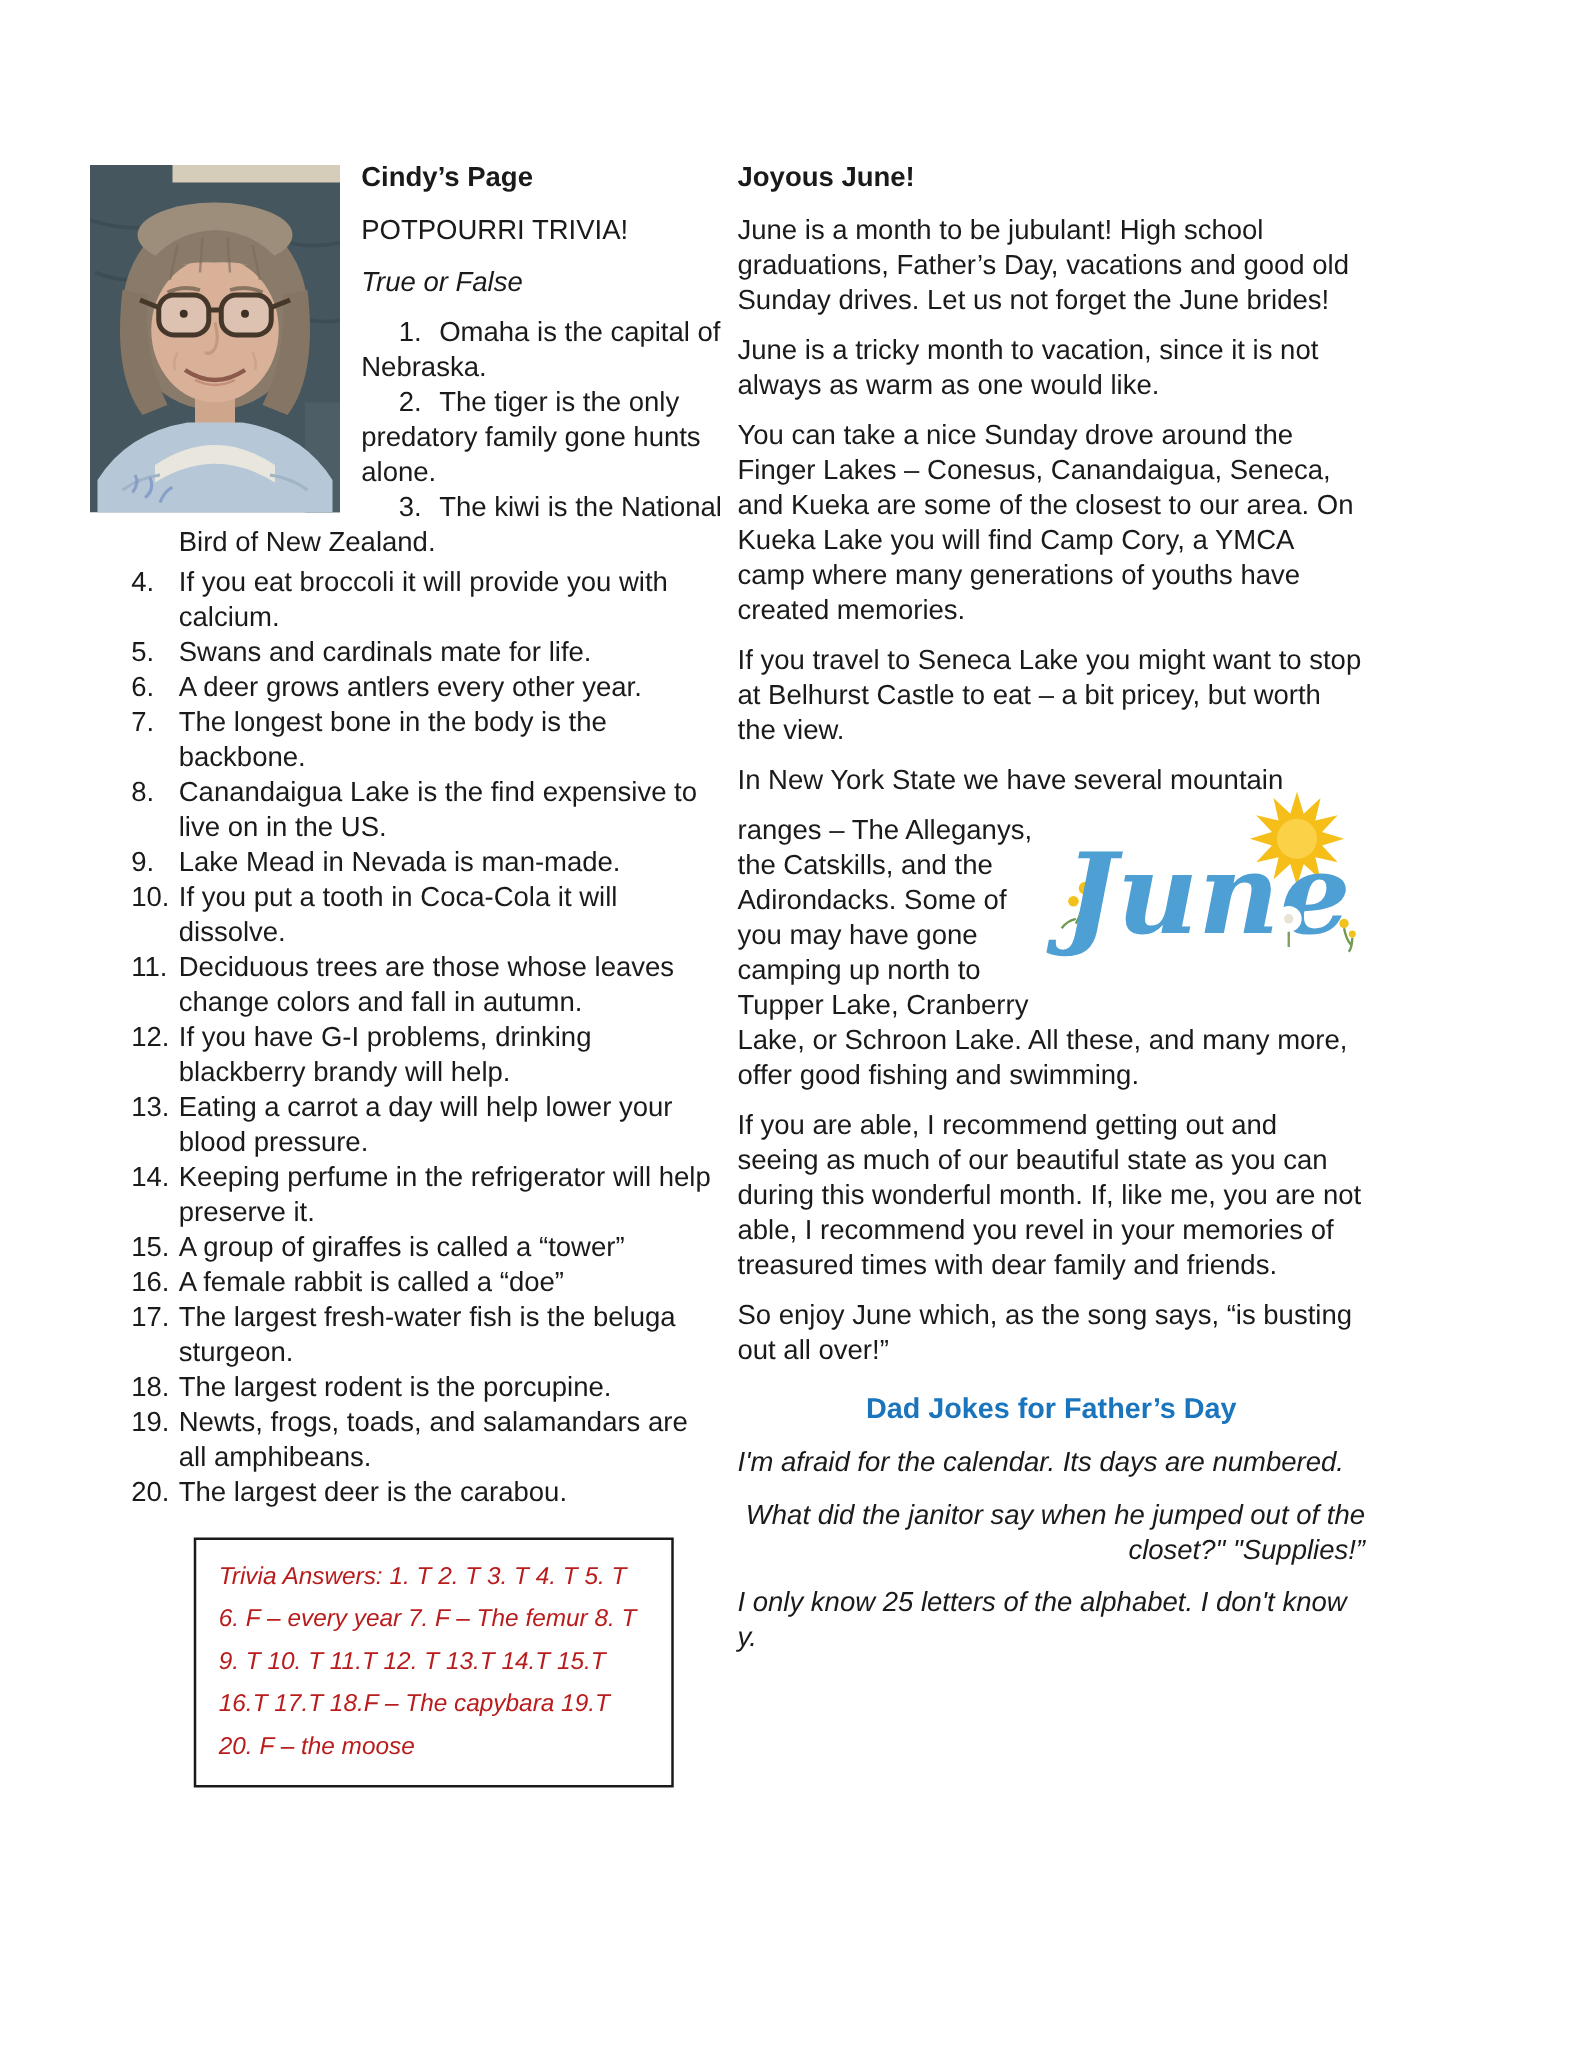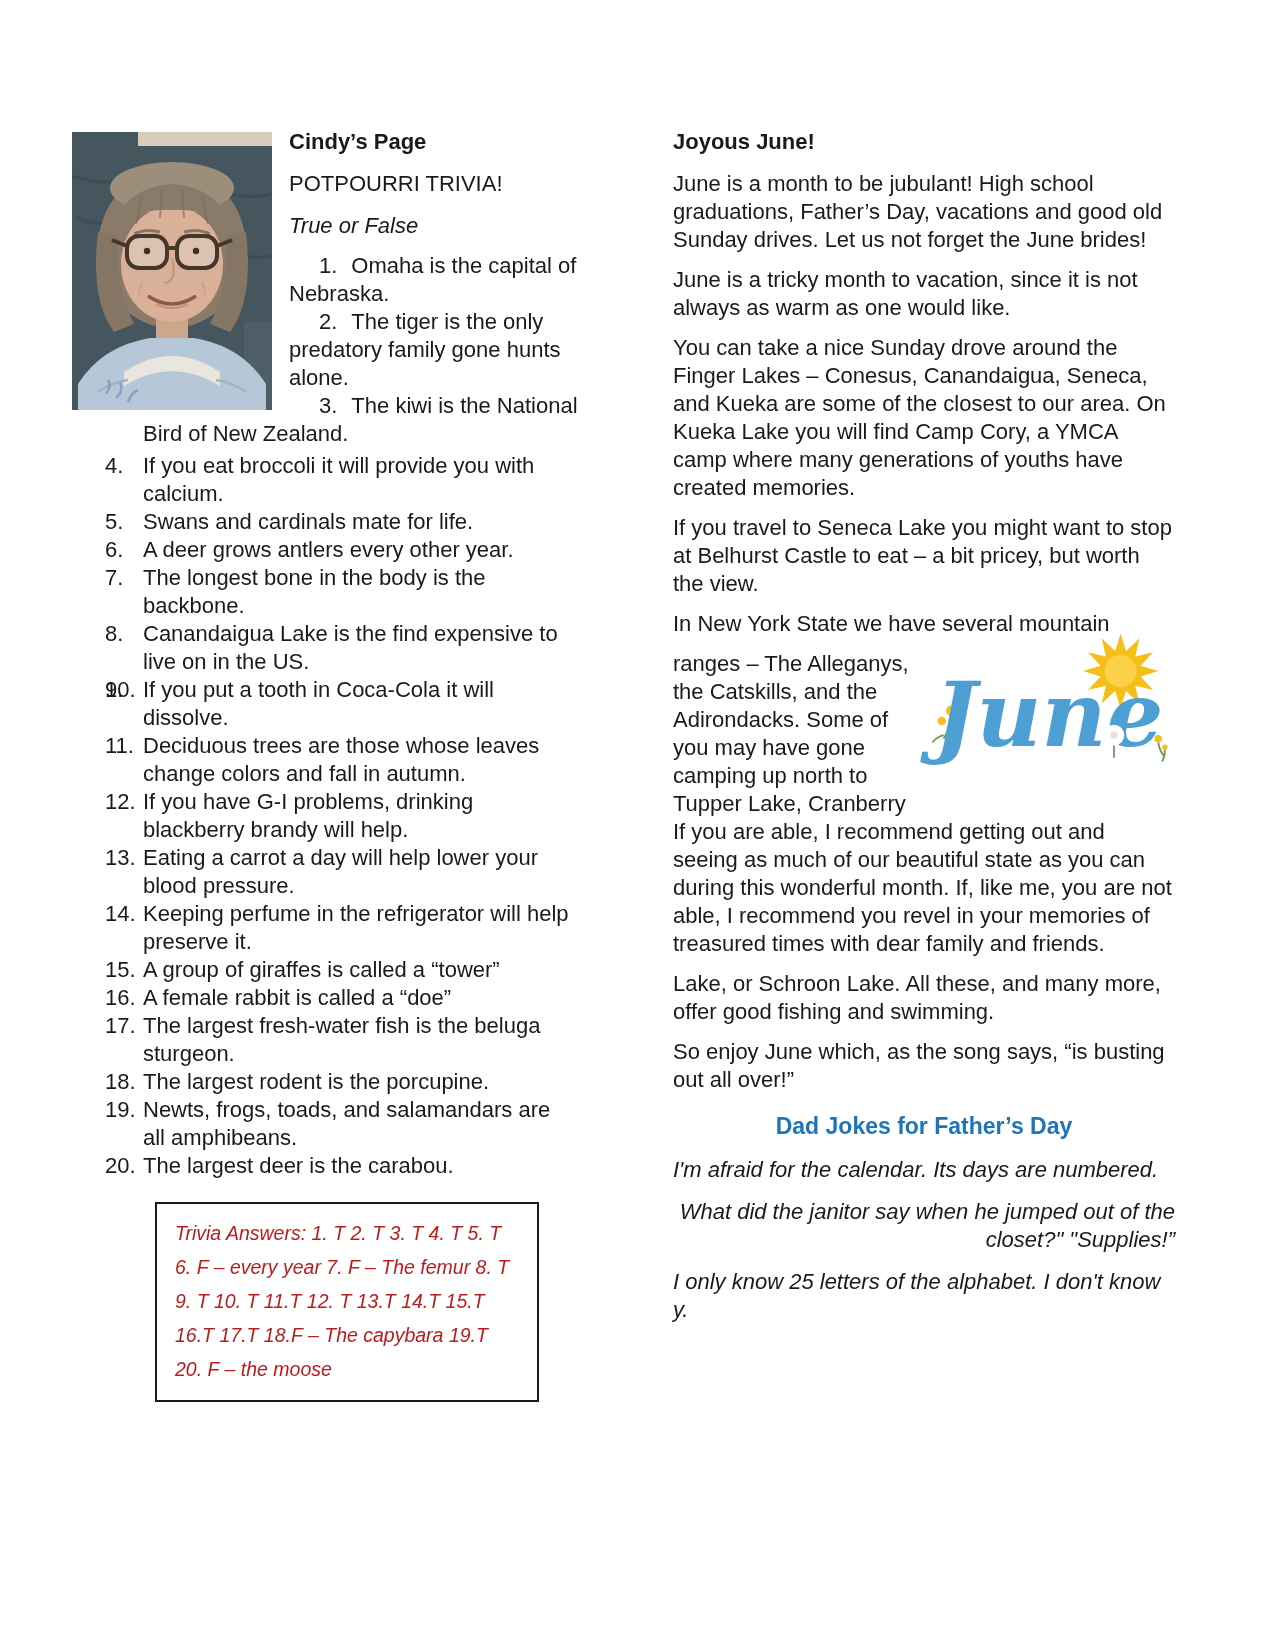--- a/index.html
+++ b/index.html
@@ -5,21 +5,21 @@
   * { margin:0; padding:0; box-sizing:border-box; }
   html,body { background:#ffffff; }
   body {
     width:1275px; height:1650px;
     font-family:"Liberation Sans", sans-serif;
     font-size:22px; line-height:28px; color:#1a1a1a;
   }
   .page {
     position:relative; width:1275px; height:1650px; overflow:hidden;
     padding:128px 0 0 72px;
-    display:flex; gap:83px;
+    display:flex; 
   }
   .col-left  { width:518px; }
   .col-right { width:502px; }
 
   
   .photo {
     float:left; width:200px; height:278px;
     margin:4px 17px 10px 0; display:block;
   }
   .heading { font-weight:bold; font-size:22px; margin-bottom:14px; }
@@ -97,21 +97,21 @@
     <p class="wrapped-item"><span class="num">1.</span><span>Omaha is the capital of Nebraska.</span></p>
     <p class="wrapped-item"><span class="num">2.</span><span>The tiger is the only predatory family gone hunts alone.</span></p>
     <p class="wrapped-item"><span class="num">3.</span><span>The kiwi is the National Bird of New Zealand.</span></p>
 
     <ol class="trivia">
       <li><span class="num">4.</span><span>If you eat broccoli it will provide you with calcium.</span></li>
       <li><span class="num">5.</span><span>Swans and cardinals mate for life.</span></li>
       <li><span class="num">6.</span><span>A deer grows antlers every other year.</span></li>
       <li><span class="num">7.</span><span>The longest bone in the body is the backbone.</span></li>
       <li><span class="num">8.</span><span>Canandaigua Lake is the find expensive to live on in the US.</span></li>
-      <li><span class="num">9.</span></li>
+      <li><span class="num">9.</span><span>Lake Mead in Nevada is man-made.</span></li>
       <li><span class="num">10.</span><span>If you put a tooth in Coca-Cola it will dissolve.</span></li>
       <li><span class="num">11.</span><span>Deciduous trees are those whose leaves change colors and fall in autumn.</span></li>
       <li><span class="num">12.</span><span>If you have G-I problems, drinking blackberry brandy will help.</span></li>
       <li><span class="num">13.</span><span>Eating a carrot a day will help lower your blood pressure.</span></li>
       <li><span class="num">14.</span><span>Keeping perfume in the refrigerator will help preserve it.</span></li>
       <li><span class="num">15.</span><span>A group of giraffes is called a “tower”</span></li>
       <li><span class="num">16.</span><span>A female rabbit is called a “doe”</span></li>
       <li><span class="num">17.</span><span>The largest fresh-water fish is the beluga sturgeon.</span></li>
       <li><span class="num">18.</span><span>The largest rodent is the porcupine.</span></li>
       <li><span class="num">19.</span><span>Newts, frogs, toads, and salamandars are all amphibeans.</span></li>
@@ -158,23 +158,23 @@
             <path d="M193,129 l0,13" stroke="#7ba05b" stroke-width="2"></path>
           </g>
           <g>
             <circle cx="240" cy="122" r="4" fill="#F2C21C"></circle>
             <circle cx="247" cy="131" r="3" fill="#F2C21C"></circle>
             <path d="M240,126 q2,10 6,14 M247,134 q0,8 -3,12" stroke="#6f9a50" stroke-width="2" fill="none"></path>
           </g>
         </svg>
       </div>
     </div>
+    <p class="para">Lake, or Schroon Lake.  All these, and many more, offer good fishing and swimming.</p>
+
     <p class="para">If you are able, I recommend getting out and seeing as much of our beautiful state as you can during this wonderful month.  If, like me, you are not able, I recommend you revel in your memories of treasured times with dear family and friends.</p>
-
-    <p class="para">Lake, or Schroon Lake.  All these, and many more, offer good fishing and swimming.</p>
     <p class="para">So enjoy June which, as the song says, “is busting out all over!”</p>
 
     <div class="jokes-heading">Dad Jokes for Father’s Day</div>
 
     <p class="joke">I'm afraid for the calendar. Its days are numbered.</p>
     <p class="joke joke-right">What did the janitor say when he jumped out of the closet?" "Supplies!”</p>
     <p class="joke">I only know 25 letters of the alphabet. I don't know y.</p>
   </div>
 
 </div>

